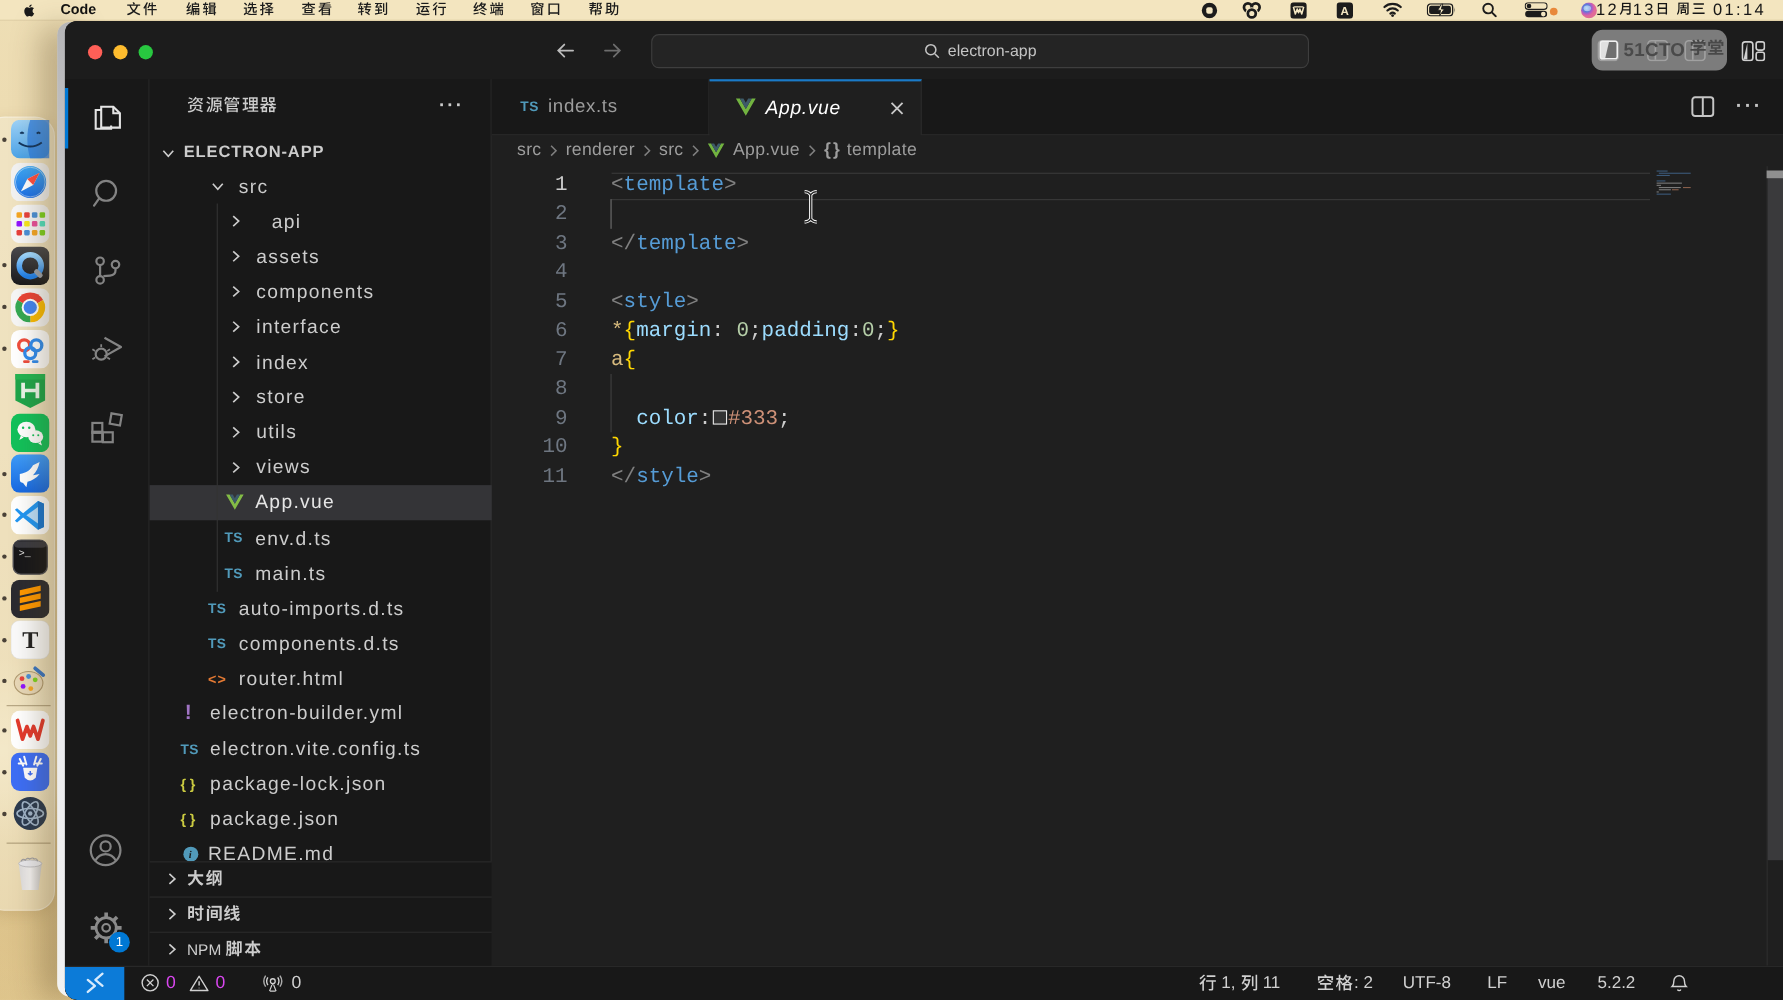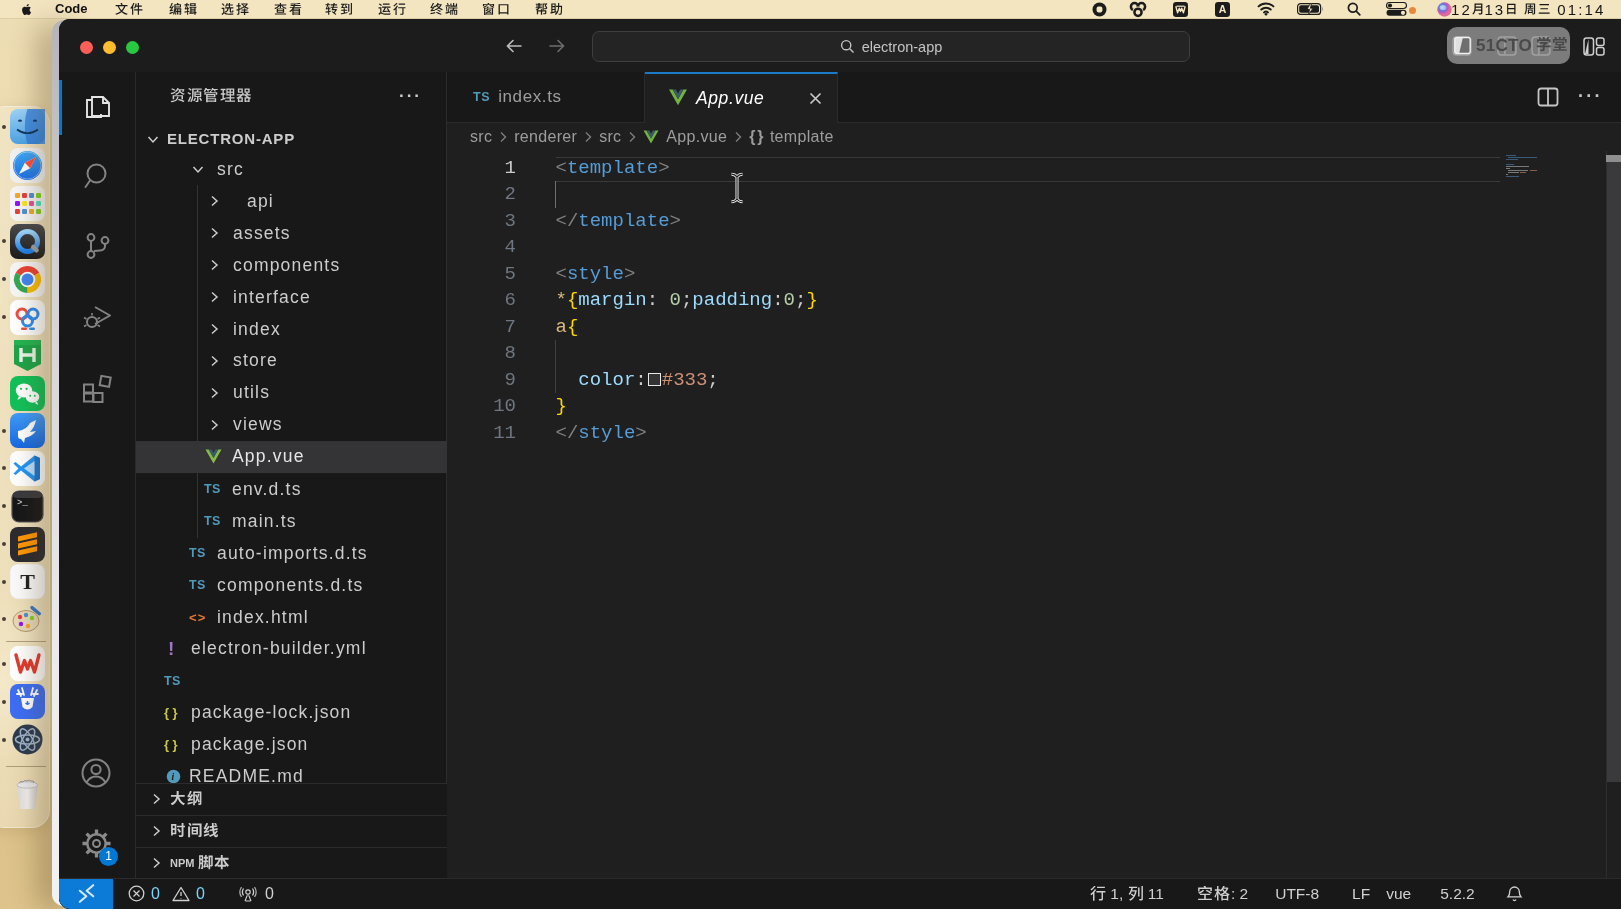--- a/index.html
+++ b/index.html
@@ -499,30 +499,31 @@
     <div class="a" style="left:158px;top:518.5px;height:31.6px;display:flex;align-items:center;color:#cccccc;font-size:17.5px;letter-spacing:1.2px;white-space:nowrap">auto-imports.d.ts</div>
     <div class="a" style="left:77px;top:550.4000000000001px;width:311px;height:31.6px;"></div>
     <div class="a" style="left:130px;top:550.4000000000001px;height:31.6px;display:flex;align-items:center;color:#cccccc;font-size:17.5px;letter-spacing:1.2px;white-space:nowrap">
       <span style="color:#519aba;font-size:12.5px;font-weight:700;letter-spacing:0.3px">TS</span>
     </div>
     <div class="a" style="left:158px;top:550.4000000000001px;height:31.6px;display:flex;align-items:center;color:#cccccc;font-size:17.5px;letter-spacing:1.2px;white-space:nowrap">components.d.ts</div>
     <div class="a" style="left:77px;top:582.3000000000001px;width:311px;height:31.6px;"></div>
     <div class="a" style="left:130px;top:582.3000000000001px;height:31.6px;display:flex;align-items:center;color:#cccccc;font-size:17.5px;letter-spacing:1.2px;white-space:nowrap">
       <span style="color:#e37933;font-size:13px;font-weight:700">&lt;&gt;</span>
     </div>
-    <div class="a" style="left:158px;top:582.3000000000001px;height:31.6px;display:flex;align-items:center;color:#cccccc;font-size:17.5px;letter-spacing:1.2px;white-space:nowrap">index.html</div>
+    <div class="a" style="left:158px;top:582.3000000000001px;height:31.6px;display:flex;align-items:center;color:#cccccc;font-size:17.5px;letter-spacing:1.2px;white-space:nowrap">router.html</div>
     <div class="a" style="left:77px;top:614.2px;width:311px;height:31.6px;"></div>
     <div class="a" style="left:109px;top:614.2px;height:31.6px;display:flex;align-items:center;color:#cccccc;font-size:17.5px;letter-spacing:1.2px;white-space:nowrap">
       <span style="color:#a074c4;font-size:19px;font-weight:700">!</span>
     </div>
     <div class="a" style="left:132px;top:614.2px;height:31.6px;display:flex;align-items:center;color:#cccccc;font-size:17.5px;letter-spacing:1.2px;white-space:nowrap">electron-builder.yml</div>
     <div class="a" style="left:77px;top:646.2px;width:311px;height:31.6px;"></div>
     <div class="a" style="left:105px;top:646.2px;height:31.6px;display:flex;align-items:center;color:#cccccc;font-size:17.5px;letter-spacing:1.2px;white-space:nowrap">
       <span style="color:#519aba;font-size:12.5px;font-weight:700;letter-spacing:0.3px">TS</span>
     </div>
+    <div class="a" style="left:132px;top:646.2px;height:31.6px;display:flex;align-items:center;color:#cccccc;font-size:17.5px;letter-spacing:1.2px;white-space:nowrap">electron.vite.config.ts</div>
     <div class="a" style="left:77px;top:678.2px;width:311px;height:31.6px;"></div>
     <div class="a" style="left:105px;top:678.2px;height:31.6px;display:flex;align-items:center;color:#cccccc;font-size:17.5px;letter-spacing:1.2px;white-space:nowrap">
       <span style="color:#cbcb41;font-size:13px;font-weight:700">{ }</span>
     </div>
     <div class="a" style="left:132px;top:678.2px;height:31.6px;display:flex;align-items:center;color:#cccccc;font-size:17.5px;letter-spacing:1.2px;white-space:nowrap">package-lock.json</div>
     <div class="a" style="left:77px;top:710.1px;width:311px;height:31.6px;"></div>
     <div class="a" style="left:105px;top:710.1px;height:31.6px;display:flex;align-items:center;color:#cccccc;font-size:17.5px;letter-spacing:1.2px;white-space:nowrap">
       <span style="color:#cbcb41;font-size:13px;font-weight:700">{ }</span>
     </div>
     <div class="a" style="left:132px;top:710.1px;height:31.6px;display:flex;align-items:center;color:#cccccc;font-size:17.5px;letter-spacing:1.2px;white-space:nowrap">package.json</div>
@@ -567,21 +568,21 @@
         <use href="#b7ebf"></use>
       </svg>
     </div>
     <div class="a" style="left:77px;top:827.5px;width:311px;height:32px;border-top:1px solid #2b2b2b"></div>
     <div class="a" style="left:89px;top:827.5px;height:32px;display:flex;align-items:center;color:#cccccc">
       <svg width="16" height="16" viewBox="0 0 16 16" fill="none" stroke="#cccccc" stroke-width="1.5">
         <path d="M6 3.5 L11 8 L6 12.5"></path>
       </svg>
     </div>
     <div class="a" style="left:111px;top:827.5px;height:32px;display:flex;align-items:center;color:#cccccc;font-size:14.5px;font-weight:700">
-      <span style="font-weight:700;font-size:11px">NPM&nbsp;</span>
+      <span style="font-weight:400;font-size:14px">NPM&nbsp;</span>
       <svg style="width:15.5px;height:15.5px;vertical-align:-0.13em;margin-right:1px;" viewBox="0 0 100 100" fill="currentColor">
         <use href="#b811a"></use>
       </svg>
       <svg style="width:15.5px;height:15.5px;vertical-align:-0.13em;margin-right:1px;" viewBox="0 0 100 100" fill="currentColor">
         <use href="#b672c"></use>
       </svg>
     </div>
     <div class="a" style="left:388px;top:52.5px;width:1174px;height:51px;background:#181818;border-bottom:1px solid #2b2b2b"></div>
     <div class="a" style="left:388px;top:52.5px;width:198px;height:51px;border-right:1px solid #2b2b2b;display:flex;align-items:center;padding-left:26px;color:#9d9d9d;font-size:17px;letter-spacing:0.6px"><span style="color:#519aba;font-size:12.5px;font-weight:700;margin-right:8px">TS</span>index.ts</div>
     <div class="a" style="left:586px;top:52.5px;width:193px;height:51.5px;background:#1f1f1f;border-top:2px solid #1a7ac7;border-right:1px solid #2b2b2b;display:flex;align-items:center;padding-left:23px;color:#ffffff;font-size:17.5px;letter-spacing:0.6px">
@@ -660,21 +661,21 @@
     <div class="a" style="left:1446.5px;top:157.3px;width:13px;height:1.1px;background:#41648a;opacity:0.85"></div>
     <div class="a" style="left:1547px;top:132px;width:1px;height:727px;background:#2e2e2e"></div>
     <div class="a" style="left:1548px;top:137px;width:14px;height:626px;background:#3a3a3c"></div>
     <div class="a" style="left:1547px;top:136px;width:15px;height:7px;background:#8f8f8f"></div>
     <div class="a" style="left:0;top:859px;width:1562px;height:31px;background:#181818;border-top:1px solid #2b2b2b"></div>
     <div class="a" style="left:0;top:859.5px;width:54px;height:30.5px;background:#0c7bd8;border-radius:0 0 0 11px;display:flex;align-items:center;justify-content:center">
 <svg width="17" height="21" viewBox="0 0 17 21" fill="none" stroke="#d6eafc" stroke-width="2.1" stroke-linecap="round" stroke-linejoin="round">
         <path d="M1.8 7.8 L8.3 13.3 L1.8 18.8 M15.2 2.2 L8.7 7.7 L15.2 13.2"></path>
       </svg>
     </div>
-    <div class="a" style="left:69px;top:859px;height:31px;display:flex;align-items:center;color:#7dd3fc;font-size:16px">
+    <div class="a" style="left:69px;top:859px;height:31px;display:flex;align-items:center;color:#d946ef;font-size:16px">
 <svg width="17" height="17" viewBox="0 0 17 17" fill="none" stroke="#d0d0d0" stroke-width="1.3" style="margin-right:6px">
         <circle cx="8.5" cy="8.5" r="7.3"></circle>
         <path d="M5.5 5.5 L11.5 11.5 M11.5 5.5 L5.5 11.5" stroke-width="1.2"></path>
       </svg>0
 <svg width="18" height="16" viewBox="0 0 18 16" fill="none" stroke="#d0d0d0" stroke-width="1.3" style="margin:0 6px 0 12px">
         <path d="M9 1.5 L17 14.5 H1 Z" stroke-linejoin="round"></path>
         <path d="M9 6 v4 M9 12 v0.5"></path>
       </svg>0</div>
     <div class="a" style="left:179px;top:859px;height:31px;display:flex;align-items:center;color:#d0d0d0;font-size:16px">
 <svg width="20" height="16" viewBox="0 0 20 16" fill="none" stroke="#d0d0d0" stroke-width="1.2" style="margin-right:7px">
@@ -689,21 +690,21 @@
         </svg>&nbsp;1,&nbsp;<svg style="width:16px;height:16px;vertical-align:-0.14em;" viewBox="0 0 100 100" fill="currentColor">
           <use href="#u5217"></use>
         </svg>&nbsp;11</span>
 <span style="margin-left:33px;display:flex;align-items:center"><svg style="width:16px;height:16px;vertical-align:-0.14em;margin-right:1px;" viewBox="0 0 100 100" fill="currentColor">
           <use href="#u7a7a"></use>
         </svg><svg style="width:16px;height:16px;vertical-align:-0.14em;margin-right:1px;" viewBox="0 0 100 100" fill="currentColor">
           <use href="#u683c"></use>
         </svg>:&nbsp;2</span>
 <span style="margin-left:27px">UTF-8</span>
 <span style="margin-left:33px">LF</span>
-<span style="margin-left:16px">vue</span>
+<span style="margin-left:28px">vue</span>
 <span style="margin-left:29px">5.2.2</span>
 <svg width="17" height="18" viewBox="0 0 17 18" fill="none" stroke="#d0d0d0" stroke-width="1.3" style="margin-left:31px">
         <path d="M8.5 2 a4.8 4.8 0 0 1 4.8 4.8 c0 3.5 1.6 5 1.6 5 H2.1 s1.6-1.5 1.6-5 A4.8 4.8 0 0 1 8.5 2 z"></path>
         <path d="M7 14.5 a1.6 1.6 0 0 0 3 0"></path>
       </svg>
     </div>
     <svg class="a" style="left:669px;top:153px" width="18" height="32" viewBox="0 0 18 32">
       <path d="M3.5 2.2 q3.5 0 5.5 2.8 q2-2.8 5.5-2.8 M9 5 v22 M3.5 29.8 q3.5 0 5.5-2.8 q2 2.8 5.5 2.8" fill="none" stroke="#f4f4f4" stroke-width="3"></path>
       <path d="M3.5 2.2 q3.5 0 5.5 2.8 q2-2.8 5.5-2.8 M9 5 v22 M3.5 29.8 q3.5 0 5.5-2.8 q2 2.8 5.5 2.8" fill="none" stroke="#222" stroke-width="1.2"></path>
     </svg>

